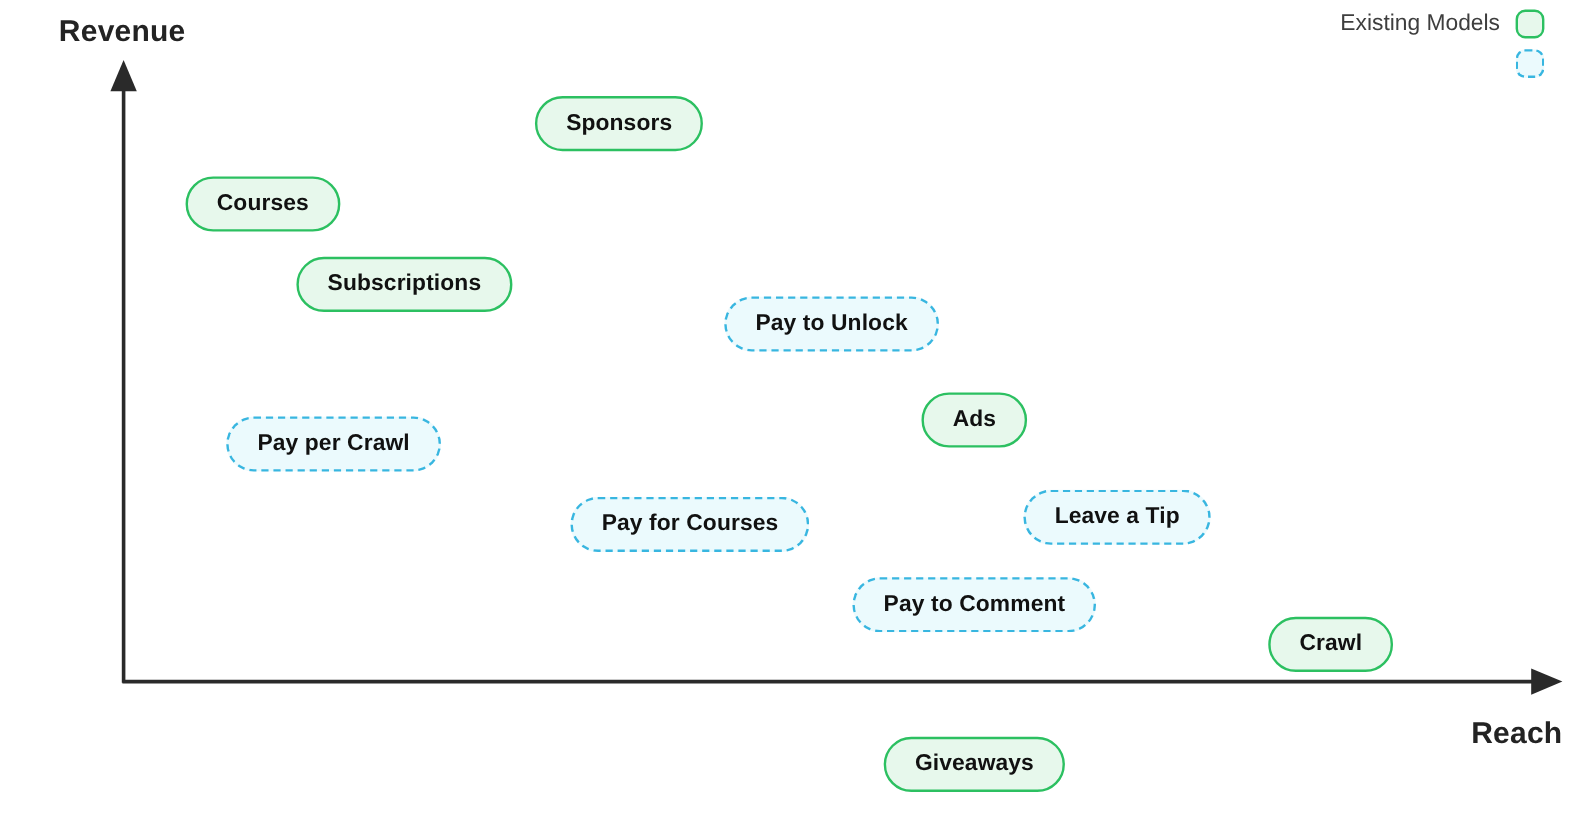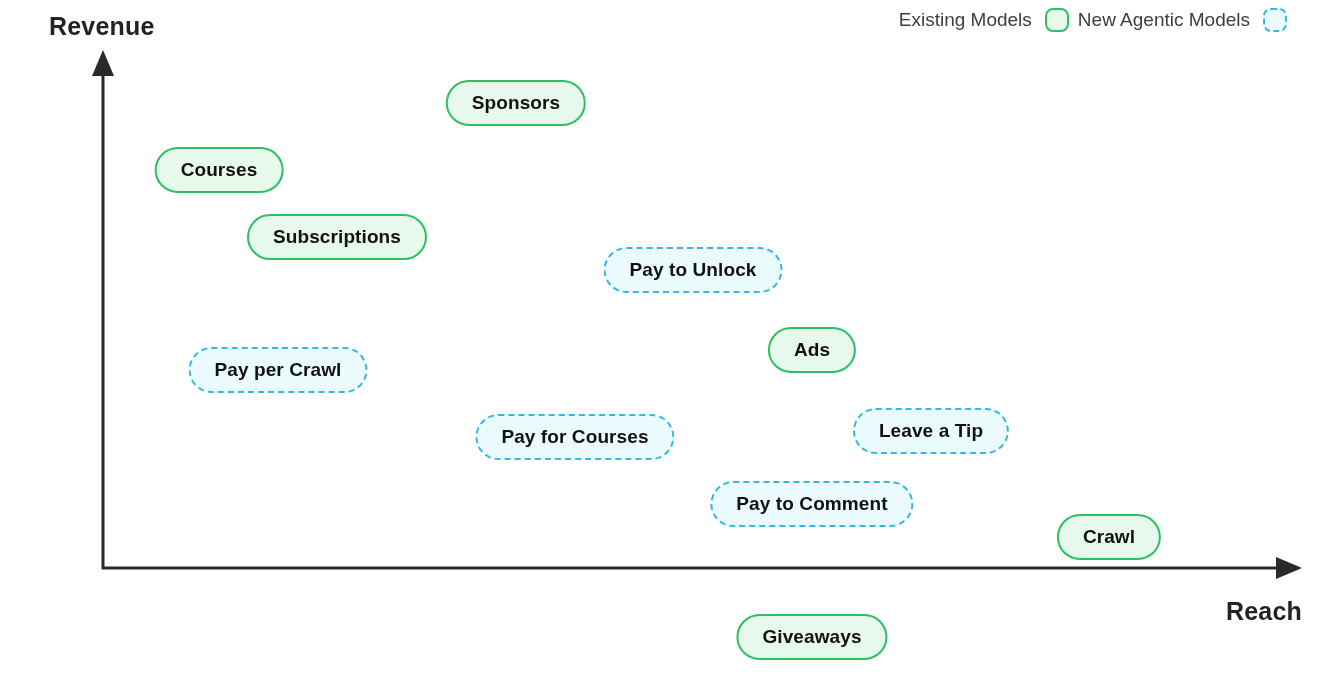--- a/index.html
+++ b/index.html
@@ -32,21 +32,21 @@
     letter-spacing: 0.2px;
     white-space: nowrap;
   }
   .axis-label.y { left: 30px; top: 12px; }
   .axis-label.x { right: 37px; top: 597px; }
   .legend {
     position: absolute;
     top: 8px;
     right: 52px;
     display: flex;
-    flex-direction: row;
+    flex-direction: column;
     gap: 9px;
     align-items: flex-end;
   }
   .legend-row {
     display: flex;
     align-items: center;
     gap: 13px;
   }
   .legend-label {
     font-size: 19px;
@@ -102,21 +102,20 @@
 
   <div class="axis-label y">Revenue</div>
   <div class="axis-label x">Reach</div>
 
   <div class="legend" id="legend">
       <div class="legend-row">
         <span class="legend-label">Existing Models</span>
         <span class="legend-swatch existing"></span>
       </div>
       <div class="legend-row">
-        <span class="legend-label">New Agentic Models</span>
         <span class="legend-swatch agentic"></span>
       </div>
     </div>
 
   <div id="nodes">
       <div class="pill existing" style="left: 497px; top: 103px;">Sponsors</div>
       <div class="pill existing" style="left: 200px; top: 170px;">Courses</div>
       <div class="pill existing" style="left: 318px; top: 237px;">Subscriptions</div>
       <div class="pill agentic" style="left: 674px; top: 270px;">Pay to Unlock</div>
       <div class="pill existing" style="left: 793px; top: 350px;">Ads</div>

